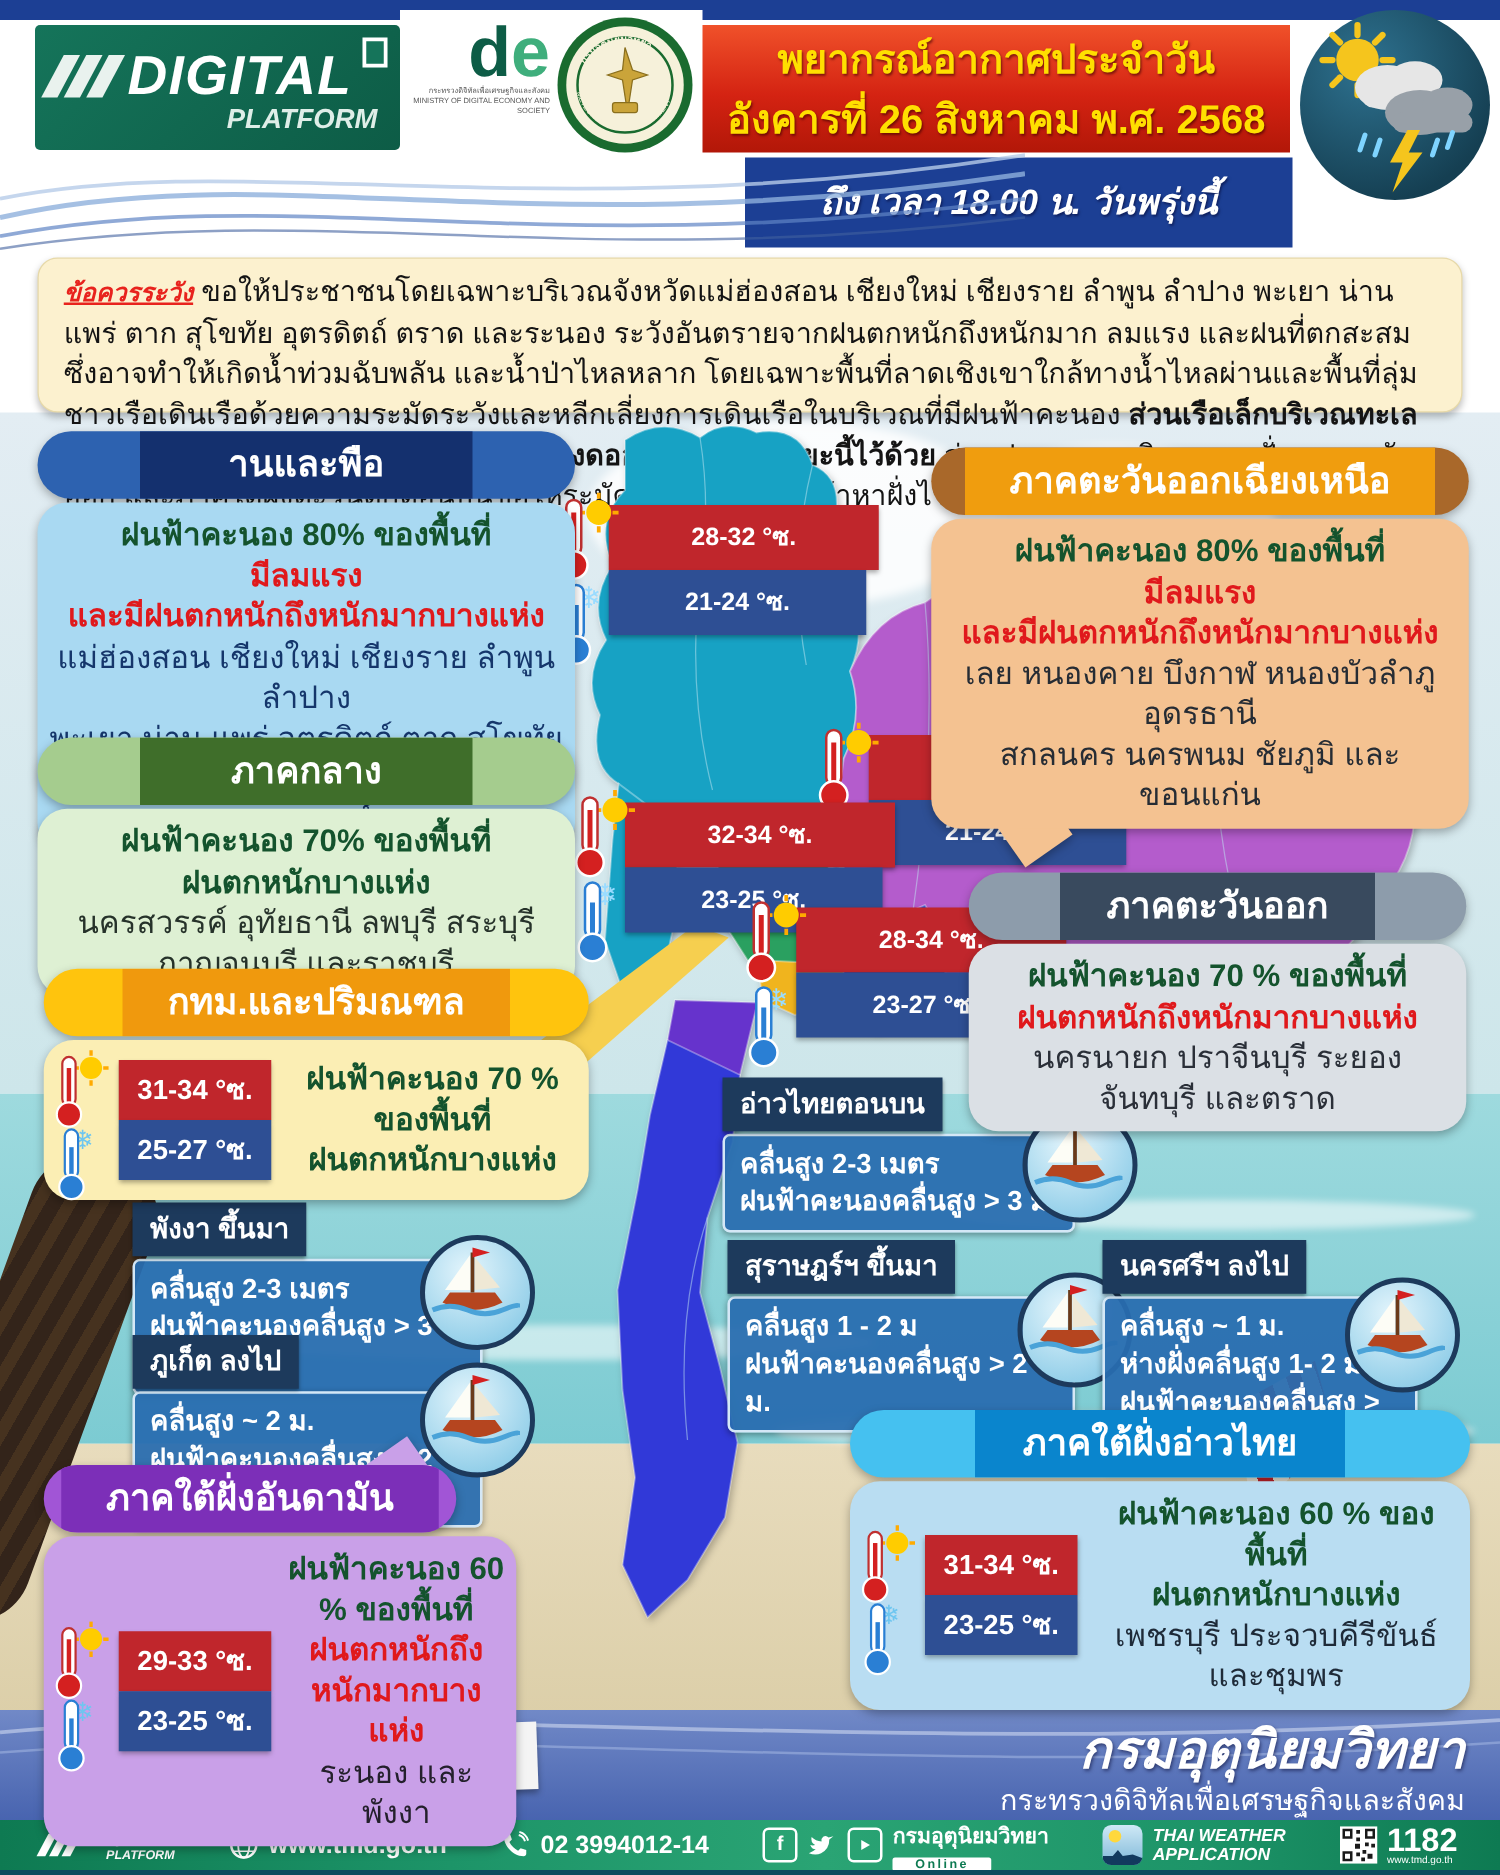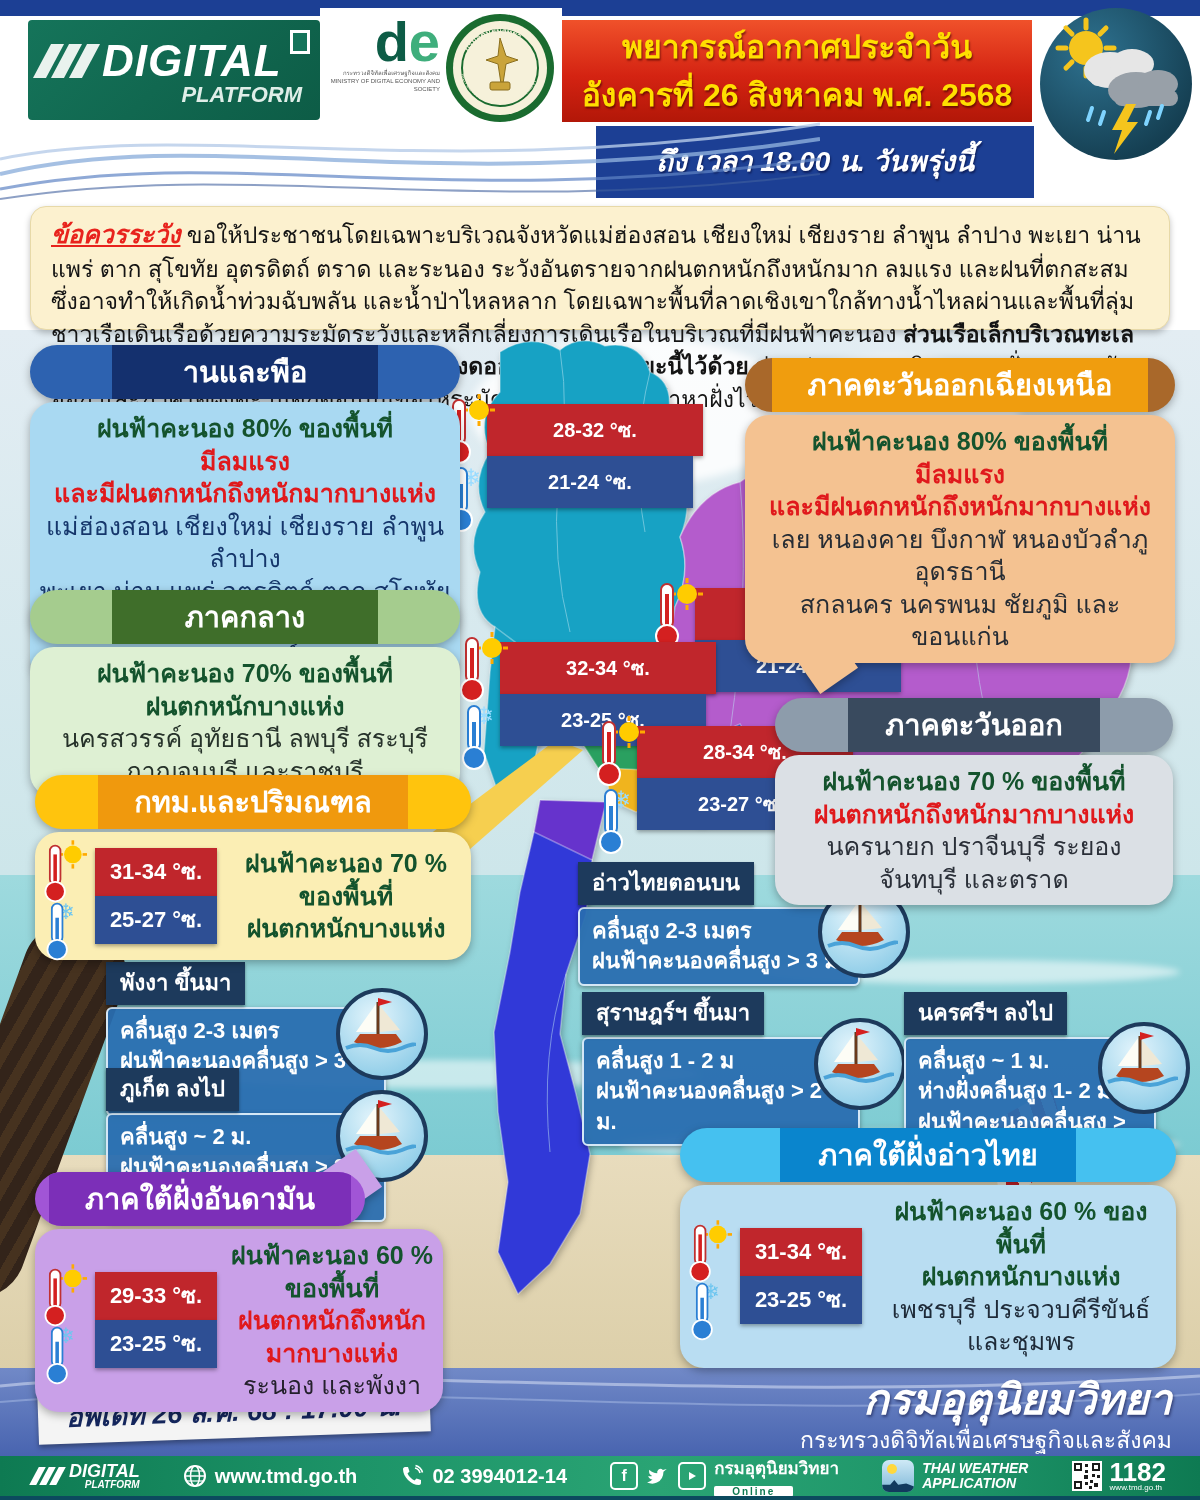--- a/index.html
+++ b/index.html
@@ -31,21 +31,21 @@
     display:flex;flex-direction:column;justify-content:center;text-shadow:1px 2px 2px rgba(0,0,40,.5);}
   .wx-circle{left:1040px;top:8px;width:152px;height:152px;border-radius:50%;
     background:radial-gradient(circle at 35% 30%,#2e7290,#153f52 75%);}
   .swoosh{left:0;top:104px;width:820px;height:104px;}
 
   
   .warning{left:30px;top:206px;width:1140px;height:124px;box-sizing:border-box;
     background:#fcf1cf;border:1px solid #e7d9a8;border-radius:16px;
     padding:10px 20px;font-size:23px;line-height:1.42;color:#141414;
     box-shadow:0 3px 6px rgba(0,0,0,.25);}
-  .warn-label{color:#e8231d;font-weight:800;font-style:italic;text-decoration:underline;font-size:25px;}
+  .warn-label{color:#e8231d;font-weight:800;font-style:italic;text-decoration:underline;font-size:20px;}
   .warn-bold{font-weight:800;}
 
   
   .bg-sky{left:0;top:330px;width:1200px;height:545px;background:linear-gradient(180deg,#e3edf3,#cde6ea);}
   .bg-sea{left:0;top:875px;width:1200px;height:280px;background:linear-gradient(180deg,#9edade,#7ccbd2);}
   .bg-sand{left:0;top:1155px;width:1200px;height:217px;background:linear-gradient(180deg,#e8dcbd,#dccfa9);}
   .foam{position:absolute;background:rgba(255,255,255,.55);border-radius:50%;filter:blur(3px);}
   .cloud{position:absolute;background:rgba(255,255,255,.85);border-radius:50%;filter:blur(4px);}
   .gray-blob{left:885px;top:848px;width:150px;height:52px;border-radius:26px;background:#9aa7b0;opacity:.9;}
   .palm{left:-28px;top:915px;width:104px;height:390px;border-radius:48px;transform:rotate(20deg);
@@ -425,21 +425,21 @@
           <path d="M14,50 Q38,62 62,50 L56,42 L20,42 Z" fill="#b5451f"></path>
           <line x1="38" y1="10" x2="38" y2="42" stroke="#6a3a1a" stroke-width="3"></line>
           <polygon points="36,12 36,40 16,40" fill="#fdfdf6"></polygon>
           <polygon points="40,14 40,40 60,38" fill="#efe8d5"></polygon>
           <polygon points="38,6 52,10 38,14" fill="#d42020"></polygon>
           <path d="M6,56 Q20,50 34,56 T62,56 T76,54" fill="none" stroke="#4aa3d8" stroke-width="4"></path>
         </svg>
     </div>
   </div>
 
-  <div class="sea-box" style="left:904px;top:992px;width:252px;">
+  <div class="sea-box" style="left:882px;top:992px;width:252px;">
     <div class="sea-tag">นครศรีฯ ลงไป</div>
     <div class="sea-body">
       <div>คลื่นสูง ~ 1 ม.</div>
       <div>ห่างฝั่งคลื่นสูง 1- 2 ม.</div>
       <div>ฝนฟ้าคะนองคลื่นสูง &gt; 2 ม.</div>
     </div>
     <div class="ship" style="right:-34px;top:30px;">
       <svg viewBox="0 0 76 76" width="76" height="76">
           <path d="M14,50 Q38,62 62,50 L56,42 L20,42 Z" fill="#b5451f"></path>
           <line x1="38" y1="10" x2="38" y2="42" stroke="#6a3a1a" stroke-width="3"></line>
@@ -520,21 +520,21 @@
         <div class="tbadge hot">31-34 °ซ.</div>
         <div class="tbadge cold">25-27 °ซ.</div>
       </div>
       <div class="txtcol">
         <div class="bd">ฝนฟ้าคะนอง 70 % ของพื้นที่</div>
         <div class="bd">ฝนตกหนักบางแห่ง</div>
       </div>
     </div>
   </div>
 
-  <div class="rcard" style="left:35px;top:1172px;width:408px;--flank:#a155d6;--center:#7c2fb8;--body:#c9a0e8;">
+  <div class="rcard" style="left:35px;top:1172px;width:378px;--flank:#a155d6;--center:#7c2fb8;--body:#c9a0e8;">
     <div class="rtail" style="right:70px;top:-14px;background:#c9a0e8;"></div>
     <div class="rhead" style="width:330px;"><span>ภาคใต้ฝั่งอันดามัน</span></div>
     <div class="rbody bodyflex" style="min-height:112px;">
       <div class="tcol">
         <svg class="ico" style="left:-2px;top:-8px;width:46px;height:66px;" viewBox="0 0 52 74">
           <circle cx="36" cy="16" r="10" fill="#ffcc00"></circle>
             <g stroke="#ffaa00" stroke-width="3">
               <line x1="36" y1="0" x2="36" y2="5"></line>
               <line x1="36" y1="27" x2="36" y2="32"></line>
               <line x1="20" y1="16" x2="25" y2="16"></line>

